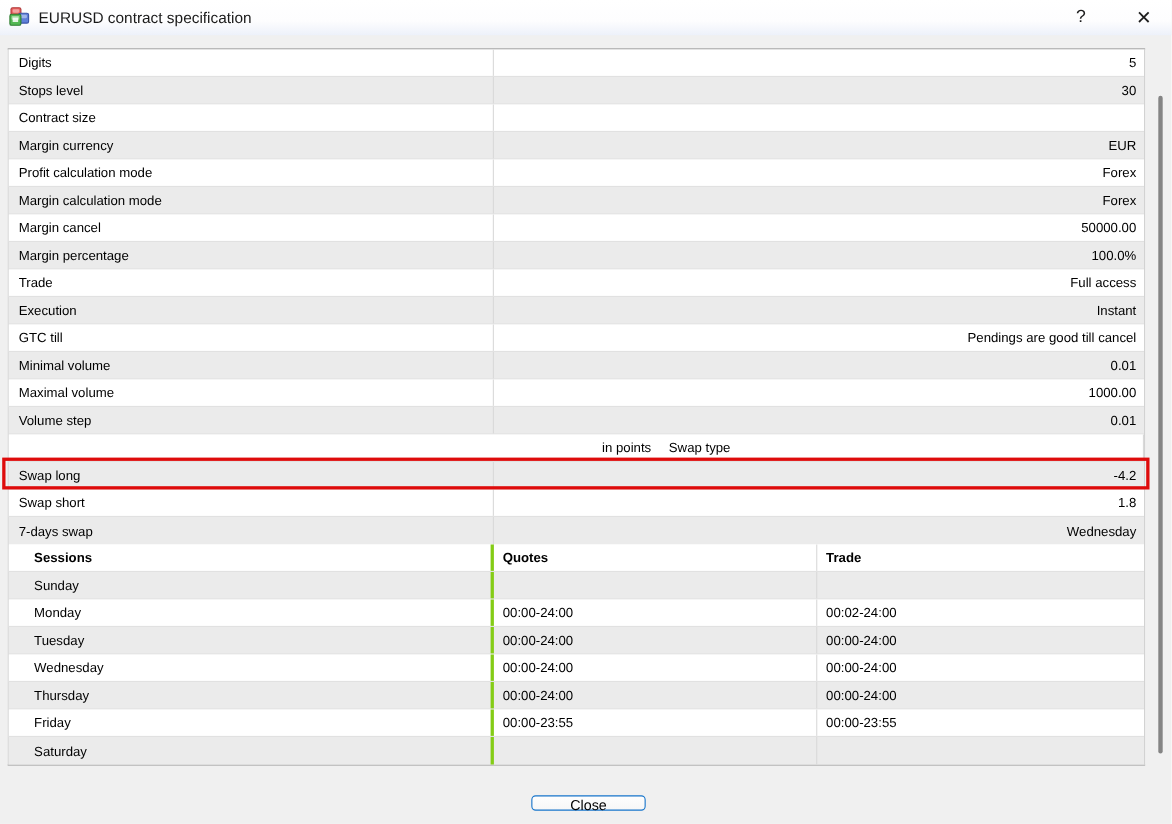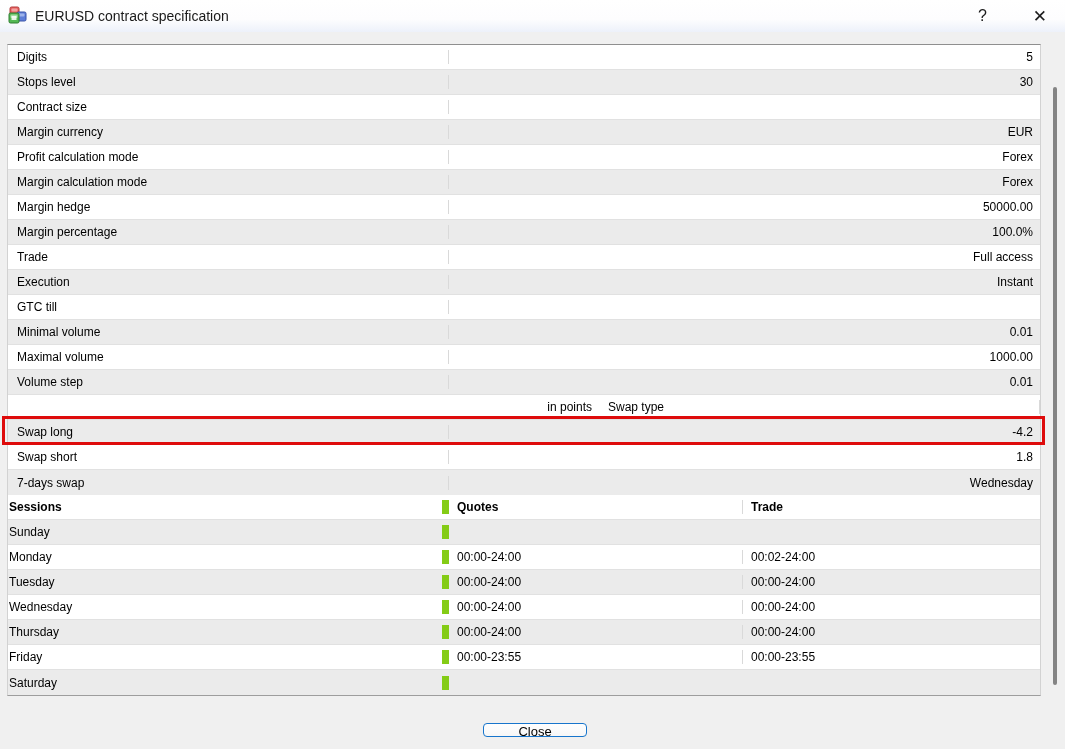--- a/index.html
+++ b/index.html
@@ -35,32 +35,31 @@
     background: #ffffff;
     border-top: 1px solid #8f8f8f;
     border-bottom: 1px solid #9d9d9d;
     border-left: 1px solid #d2d2d2;
     border-right: 1px solid #d2d2d2;
   }
   .row {
     display: flex; height: 25px;
     border-bottom: 1px solid #e1e1e1;
     background: #ffffff;
-    align-items: center;
   }
   .row.alt { background: #ebebeb; }
   .row:last-child { border-bottom: none; }
   .cell {
     font-size: 12px; color: #000;
     display: flex; align-items: center;
     overflow: hidden; white-space: nowrap;
   }
   .cell.name  { width: 441px; padding-left: 9px; border-right: 1px solid #d9d9d9; }
   .cell.value { flex: 1; justify-content: flex-end; padding-right: 7px; }
-  .cell.day   { width: 441px; padding-left: 1px; border-right: 7px solid #84cc16; }
+  .cell.day   { width: 441px; padding-left: 23px; border-right: 3px solid #84cc16; }
   .cell.quotes{ width: 294px; padding-left: 8px; border-right: 1px solid #d9d9d9; }
   .cell.trade { flex: 1; padding-left: 8px; }
   .cell.bold  { font-weight: bold; }
 
   
   .highlight-box {
     position: absolute; left: 2px; top: 416px;
     width: 1043px; height: 29px;
     border: 3px solid #de0b0b;
     pointer-events: none;
@@ -125,37 +124,38 @@
   </div>
       <div class="row">
     <div class="cell name">Profit calculation mode</div>
     <div class="cell value">Forex</div>
   </div>
       <div class="row alt">
     <div class="cell name">Margin calculation mode</div>
     <div class="cell value">Forex</div>
   </div>
       <div class="row">
-    <div class="cell name">Margin hedge</div>
+    <div class="cell name">Margin cancel</div>
     <div class="cell value">50000.00</div>
   </div>
       <div class="row alt">
     <div class="cell name">Margin percentage</div>
     <div class="cell value">100.0%</div>
   </div>
       <div class="row">
     <div class="cell name">Trade</div>
     <div class="cell value">Full access</div>
   </div>
       <div class="row alt">
     <div class="cell name">Execution</div>
     <div class="cell value">Instant</div>
   </div>
       <div class="row">
     <div class="cell name">GTC till</div>
+    <div class="cell value">Pendings are good till cancel</div>
   </div>
       <div class="row alt">
     <div class="cell name">Minimal volume</div>
     <div class="cell value">0.01</div>
   </div>
       <div class="row">
     <div class="cell name">Maximal volume</div>
     <div class="cell value">1000.00</div>
   </div>
       <div class="row alt">

